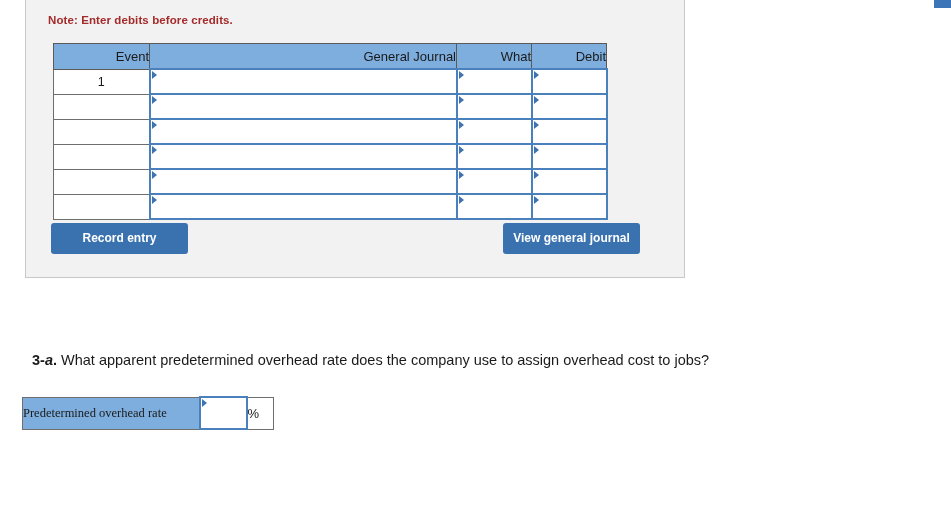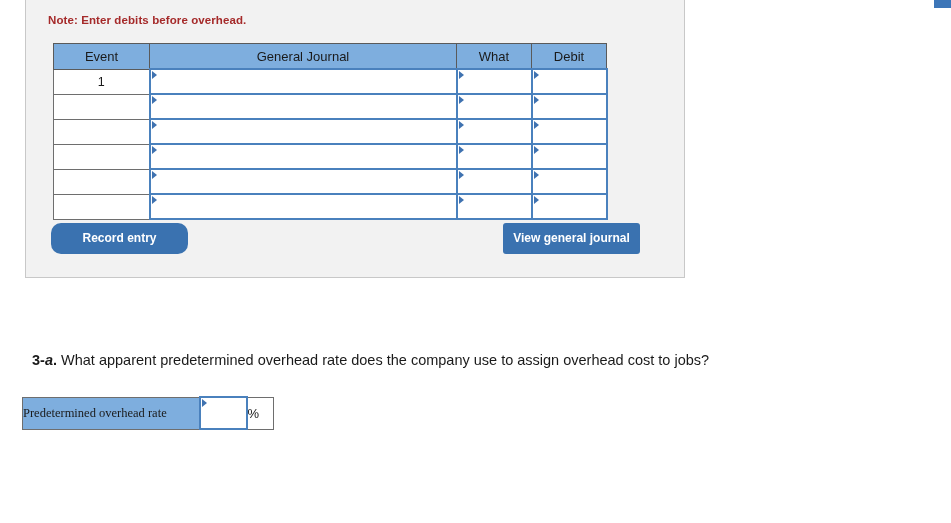--- a/index.html
+++ b/index.html
@@ -59,21 +59,21 @@
     border-collapse: collapse;
     table-layout: fixed;
   }
   .journal-table th {
     background: #7eaede;
     border: 1px solid #5a5a5a;
     font-size: 13px;
     font-weight: normal;
     color: #1a1a1a;
     height: 24px;
-    text-align: center;
+    text-align: right;
     padding: 0;
   }
   .journal-table td {
     border: 1px solid #6e6e6e;
     height: 23px;
     padding: 0;
     background: #ffffff;
     vertical-align: middle;
     text-align: center;
     font-size: 12.5px;
@@ -125,21 +125,21 @@
     font-weight: bold;
     border: none;
     border-radius: 3px;
     cursor: pointer;
     font-family: "Liberation Sans", sans-serif;
     text-align: center;
     height: 31px;
     line-height: 31px;
     padding: 0;
   }
-  .btn-record { left: 25px; top: 223px; width: 137px; border-radius: 10px; }
+  .btn-record { left: 25px; top: 223px; width: 137px; }
   .btn-clear  { left: 203px; top: 223px; width: 137px; }
   .btn-view   { left: 477px; top: 223px; width: 137px; }
 
   
   .question {
     position: absolute;
     left: 16px;
     top: 352px;
     font-size: 14.5px;
     color: #1a1a1a;
@@ -220,21 +220,21 @@
     box-sizing: border-box;
   }
 </style>
 </head>
 <body>
 
 <div class="top-right-fragment"></div>
 
 <div class="journal-panel">
 
-  <div class="note-text">Note: Enter debits before overhead.</div>
+  <div class="note-text">Note: Enter debits before credits.</div>
 
   <table class="journal-table">
     <colgroup>
       <col class="col-event">
       <col class="col-journal">
       <col class="col-debit">
       <col class="col-credit">
     </colgroup>
     <thead>
       <tr>

